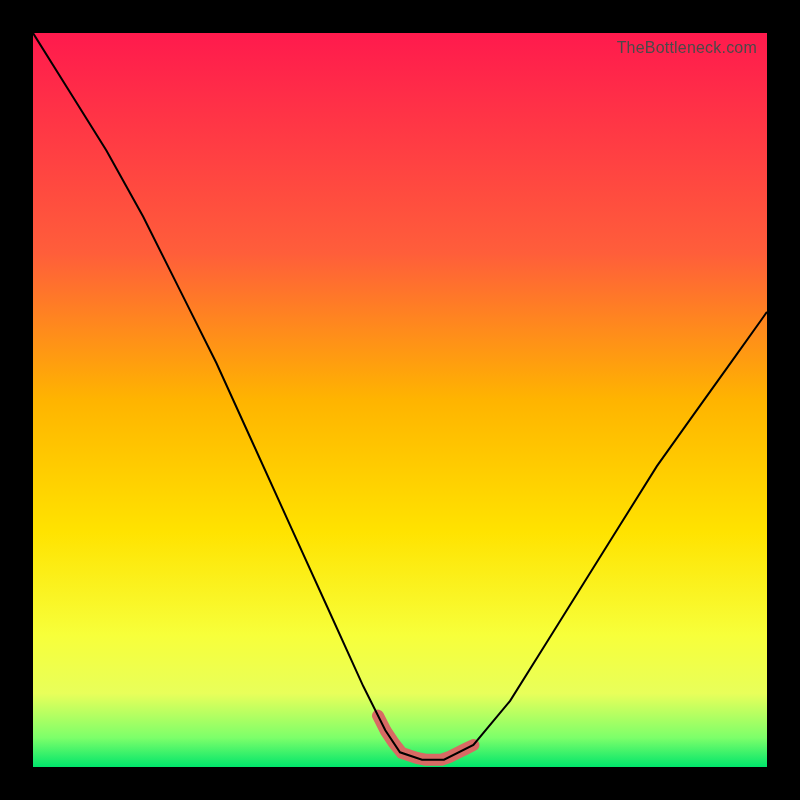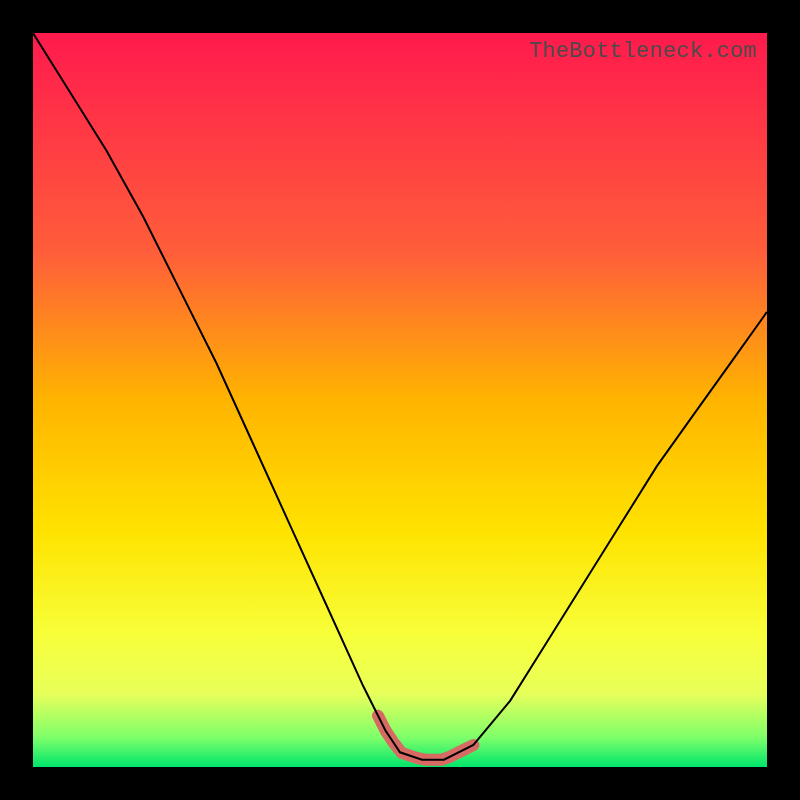--- a/index.html
+++ b/index.html
@@ -34,24 +34,23 @@
       #f7ff3a 82%,
       #e8ff5a 90%,
       #7dff6a 96%,
       #00e56b 100%);
   }
   .watermark {
     position: absolute;
     top: 6px;
     right: 10px;
     color: #4a4a4a;
-    font-size: 22px;
+    font-size: 16px;
     font-weight: 500;
     letter-spacing: 0.2px;
-    font-family: Liberation Mono, monospace;
   }
   svg.curve {
     position: absolute;
     left: 0;
     top: 0;
     width: 734px;
     height: 734px;
   }
   .curve path.main {
     fill: none;

